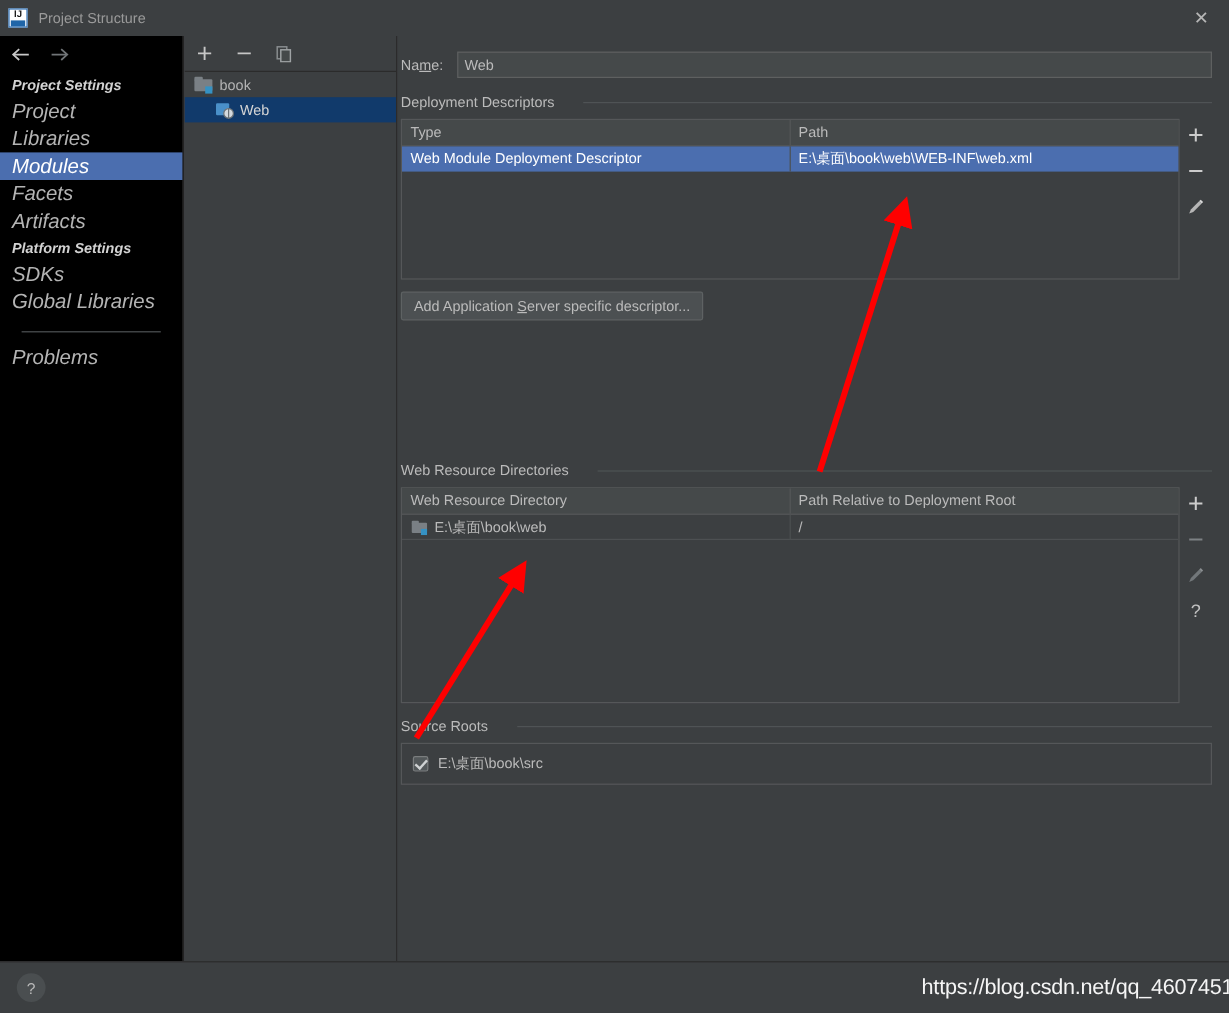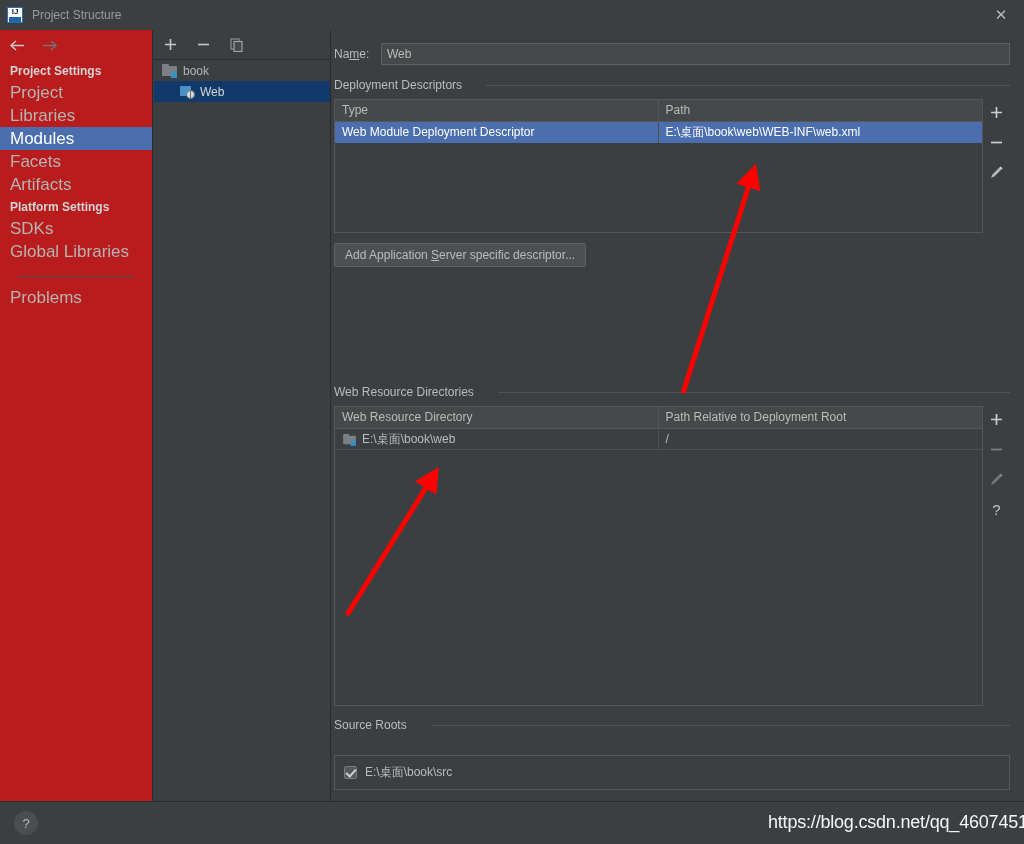--- a/index.html
+++ b/index.html
@@ -36,21 +36,21 @@
   .title-text { font-size: 12px; color: #9a9a9a; }
   .close-btn {
     position: absolute; right: 0; top: 0; width: 46px; height: 30px;
     display: flex; align-items: center; justify-content: center;
     font-size: 15px; color: #b6b6b6; cursor: pointer;
   }
 
   
   .sidebar {
     position: absolute; left: 0; top: 30px; width: 153px; height: 771px;
-    background: #b91c1c; border-right: 1px solid #2b2b2b;
+    background: #000000; border-right: 1px solid #2b2b2b; font-style: italic;
   }
   .nav-arrows { height: 30px; display: flex; align-items: center; padding-left: 8px; gap: 14px; }
   .nav-arrow { width: 18px; height: 18px; cursor: pointer; display: flex; align-items: center; justify-content: center; }
   .nav-arrow svg { display: block; }
   .sec-head {
     font-weight: bold; color: #d3d3d3; font-size: 12px;
     padding: 4px 0 3px 10px;
   }
   .sb-item {
     height: 23px; line-height: 23px; padding-left: 10px;
@@ -128,21 +128,21 @@
   .side-tools { width: 27px; display: flex; flex-direction: column; align-items: center; padding-top: 3px; gap: 10px; }
   .st-btn { width: 20px; height: 20px; display: flex; align-items: center; justify-content: center; cursor: pointer; }
 
   .btn {
     background: #4c5052; border: 1px solid #5e6263; color: #bbbbbb;
     font-size: 12px; height: 24px; padding: 0 10px; cursor: pointer;
     font-family: "Liberation Sans", sans-serif; border-radius: 2px;
   }
   .btn-primary { background: #4b6eaf; border-color: #4b6eaf; color: #ffffff; }
 
-  .roots-box { border: 1px solid #555759; margin-top: 23px; height: 35px; display: flex; align-items: center; padding-left: 9px; }
+  .roots-box { border: 1px solid #555759; margin-top: 7px; height: 35px; display: flex; align-items: center; padding-left: 9px; }
   .cb {
     width: 13px; height: 13px; border: 1px solid #7a7d7e; background: #53585a;
     margin-right: 8px; position: relative; flex: none; cursor: pointer; border-radius: 2px;
   }
   .cb::after {
     content: ""; position: absolute; left: 3px; top: 0px; width: 4px; height: 8px;
     border: solid #cfd2d3; border-width: 0 2px 2px 0; transform: rotate(42deg);
   }
   .root-text { font-size: 12px; color: #bbbbbb; }
 
@@ -311,21 +311,21 @@
       </div>
     </div>
 
     <div class="group" style="margin-top:118px">
       <div class="group-title-row">
         <span class="group-title">Web Resource Directories</span>
         <span class="group-line"></span>
       </div>
 
       <div class="table-wrap">
-        <div class="tbl" style="height:300px">
+        <div class="tbl" style="height:180px">
           <div class="tbl-head">
             <div class="th c1">Web Resource Directory</div>
             <div class="th c2">Path Relative to Deployment Root</div>
           </div>
           <div class="tbl-body">
             <div class="tr plain">
               <div class="td c1">
                 <span class="ic-folder" style="margin-right:5px;transform:scale(.85)">
                   <span class="tab"></span>
                     <span class="body"></span>

